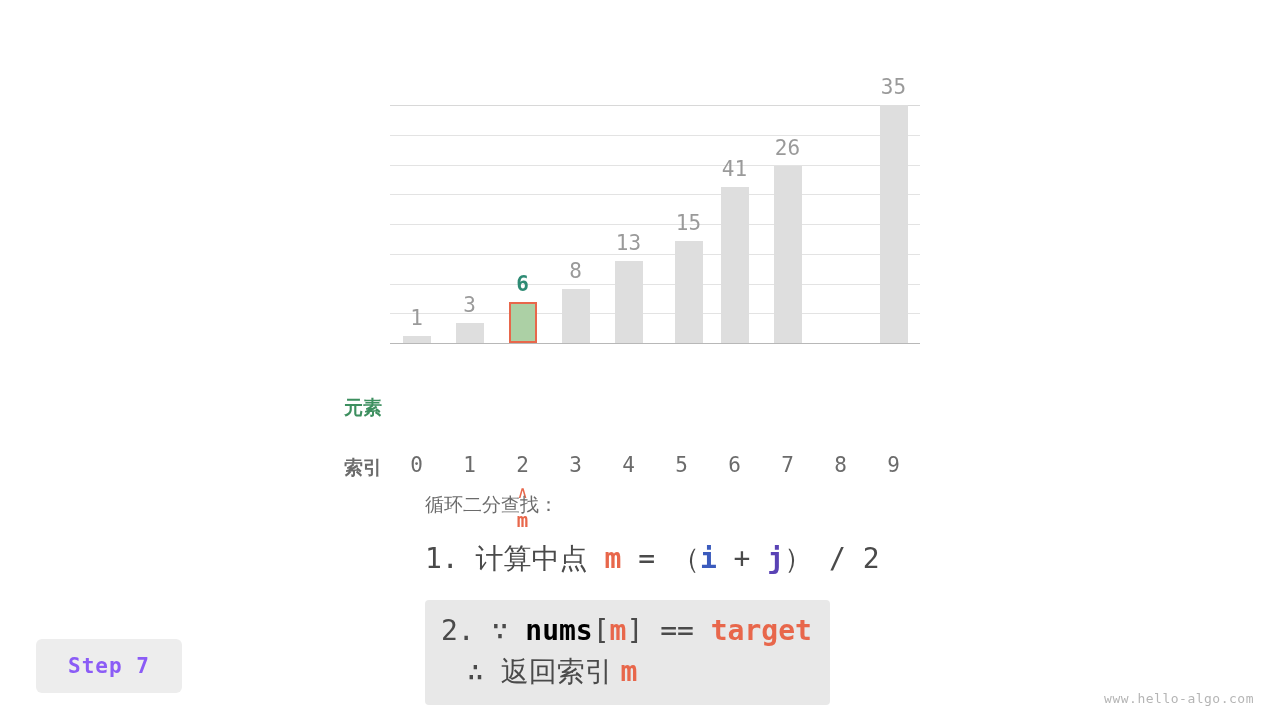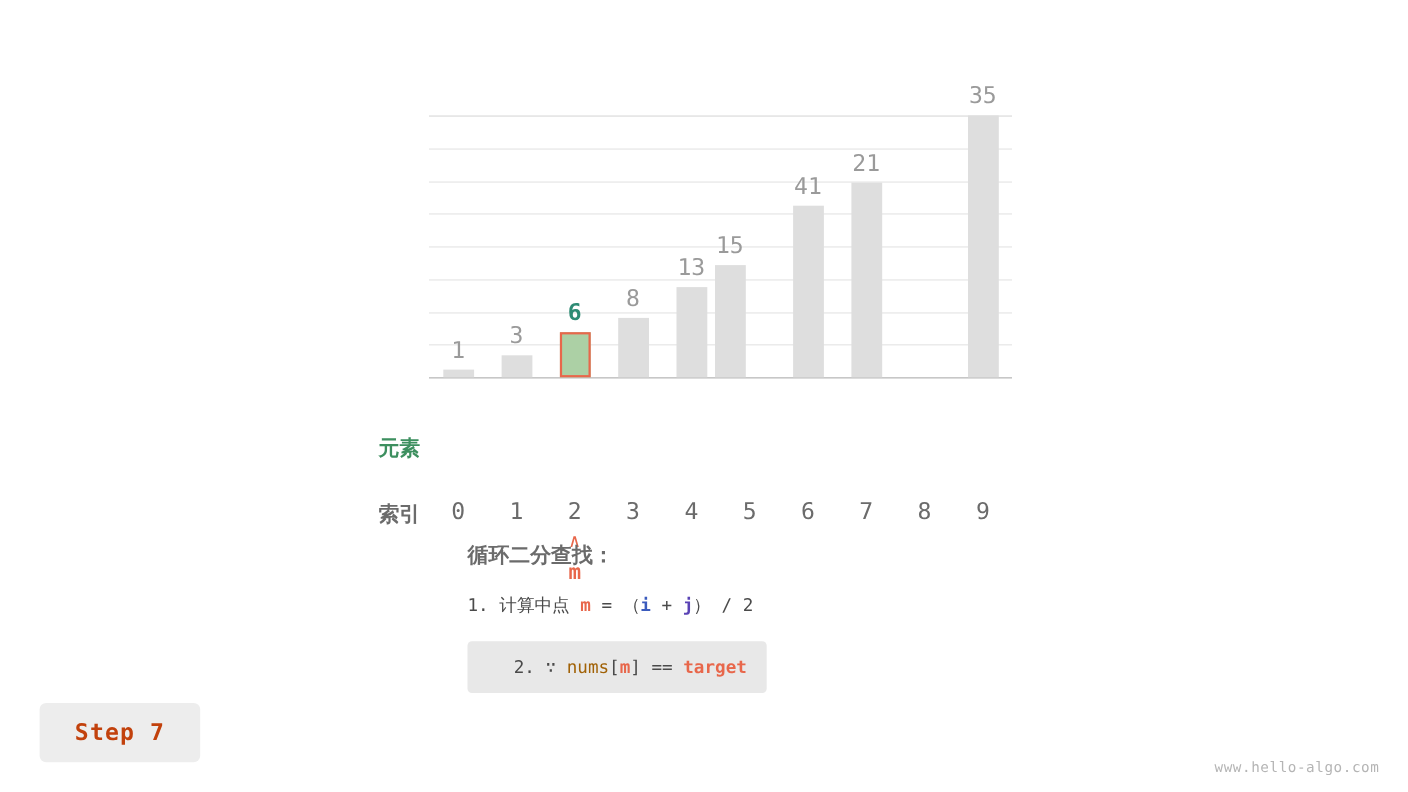--- a/index.html
+++ b/index.html
@@ -151,38 +151,38 @@
 
   
   #text-block {
     position: absolute;
     left: 425px;
     top: 492px;
     width: 520px;
   }
   .caption {
     font-size: 19px;
-    font-weight: bold;
+    font-weight: normal;
     color: #6b6b6b;
     margin-bottom: 22px;
   }
   .line {
-    font-size: 16px;
+    font-size: 28px;
     color: #4a4a4a;
     font-family: "DejaVu Sans Mono", monospace;
     white-space: nowrap;
     margin-bottom: 8px;
   }
   .line .cjk {
     font-family: "Liberation Sans", sans-serif;
   }
   .m { color: #e8674b; font-weight: bold; }
   .i { color: #3b5bbd; font-weight: bold; }
   .j { color: #5a43b5; font-weight: bold; }
-  .nums { color: #a16207; font-weight: normal; margin-top: 29px; }
+  .nums { color: #000000; font-weight: bold; margin-top: 29px; }
   .target { color: #e8674b; font-weight: bold; }
 
   #conclusion-box {
     background: #e8e8e8;
     border-radius: 4px;
     padding: 14px 18px 14px 16px;
     margin-top: 14px;
     display: inline-block;
   }
   #conclusion-box .line {
@@ -201,21 +201,21 @@
     width: 146px;
     height: 54px;
     background: #ededed;
     border-radius: 6px;
     display: flex;
     align-items: center;
     justify-content: center;
     font-family: "DejaVu Sans Mono", monospace;
     font-size: 21px;
     font-weight: bold;
-    color: #c2410c;
+    color: #8b5cf6;
     letter-spacing: 1px;
   }
 
   
   #watermark {
     position: absolute;
     right: 26px;
     bottom: 14px;
     font-family: "DejaVu Sans Mono", monospace;
     font-size: 13px;
@@ -260,31 +260,31 @@
         <div class="bar-label highlight" style="bottom: 47px;">6</div>
       </div>
       <div class="bar-slot" style="left: 159px;">
         <div class="bar" style="height: 54px;"></div>
         <div class="bar-label" style="bottom: 60px;">8</div>
       </div>
       <div class="bar-slot" style="left: 212px;">
         <div class="bar" style="height: 82px;"></div>
         <div class="bar-label" style="bottom: 88px;">13</div>
       </div>
-      <div class="bar-slot" style="left: 247px;">
+      <div class="bar-slot" style="left: 272px;">
         <div class="bar" style="height: 102px;"></div>
         <div class="bar-label" style="bottom: 108px;">15</div>
       </div>
       <div class="bar-slot" style="left: 318px;">
         <div class="bar" style="height: 156px;"></div>
         <div class="bar-label" style="bottom: 162px;">41</div>
       </div>
       <div class="bar-slot" style="left: 371px;">
         <div class="bar" style="height: 177px;"></div>
-        <div class="bar-label" style="bottom: 183px;">21</div>
+        <div class="bar-label" style="bottom: 183px;">26</div>
       </div>
       <div class="bar-slot" style="left: 477px;">
         <div class="bar" style="height: 238px;"></div>
         <div class="bar-label" style="bottom: 244px;">35</div>
       </div>
     </div>
 
   <div id="index-row">
       <div class="index-cell" style="left: 0px;">0</div>
       <div class="index-cell" style="left: 53px;">1</div>
@@ -310,18 +310,21 @@
   <div class="caption">循环二分查找：</div>
 
   <div class="line">
     <span>1. </span><span class="cjk">计算中点</span>&nbsp;<span class="m">m</span><span> = （</span><span class="i">i</span><span> + </span><span class="j">j</span><span>） / 2</span>
   </div>
 
   <div id="conclusion-box">
     <div class="line">
       <span>2. </span><span>∵ </span><span class="nums">nums</span><span>[</span><span class="m">m</span><span>]</span><span> == </span><span class="target">target</span>
     </div>
+    <div class="line">
+      <span>∴ </span><span class="cjk">返回索引 </span><span class="m">m</span>
+    </div>
   </div>
 </div>
 
 <div id="step-badge">Step 7</div>
 
 <div id="watermark">www.hello-algo.com</div>
 
 </body></html>

